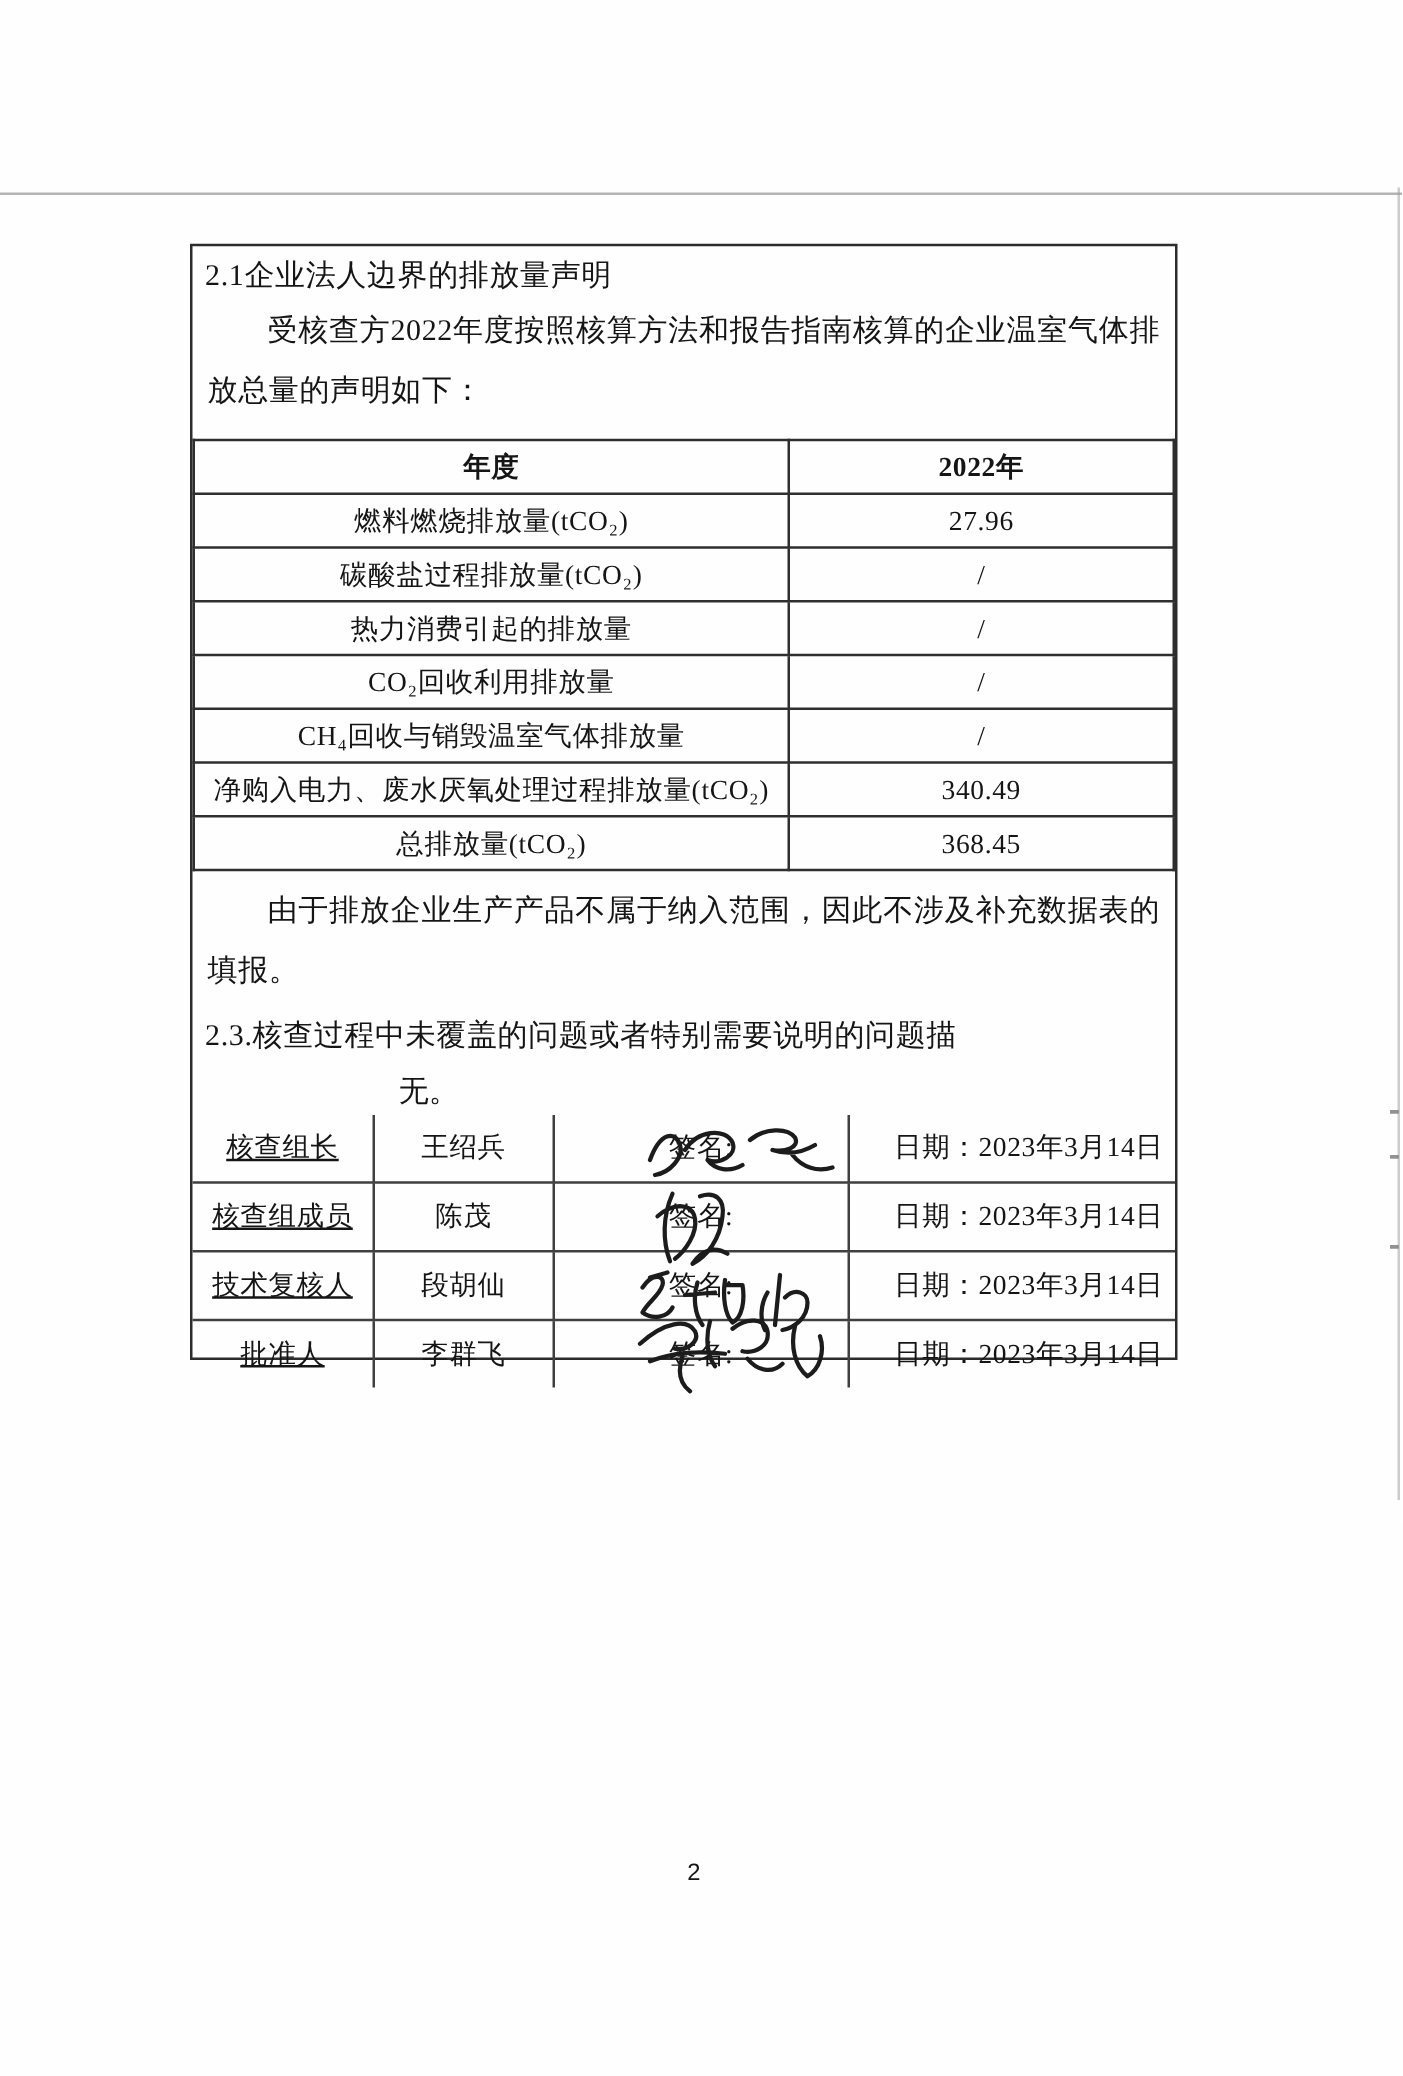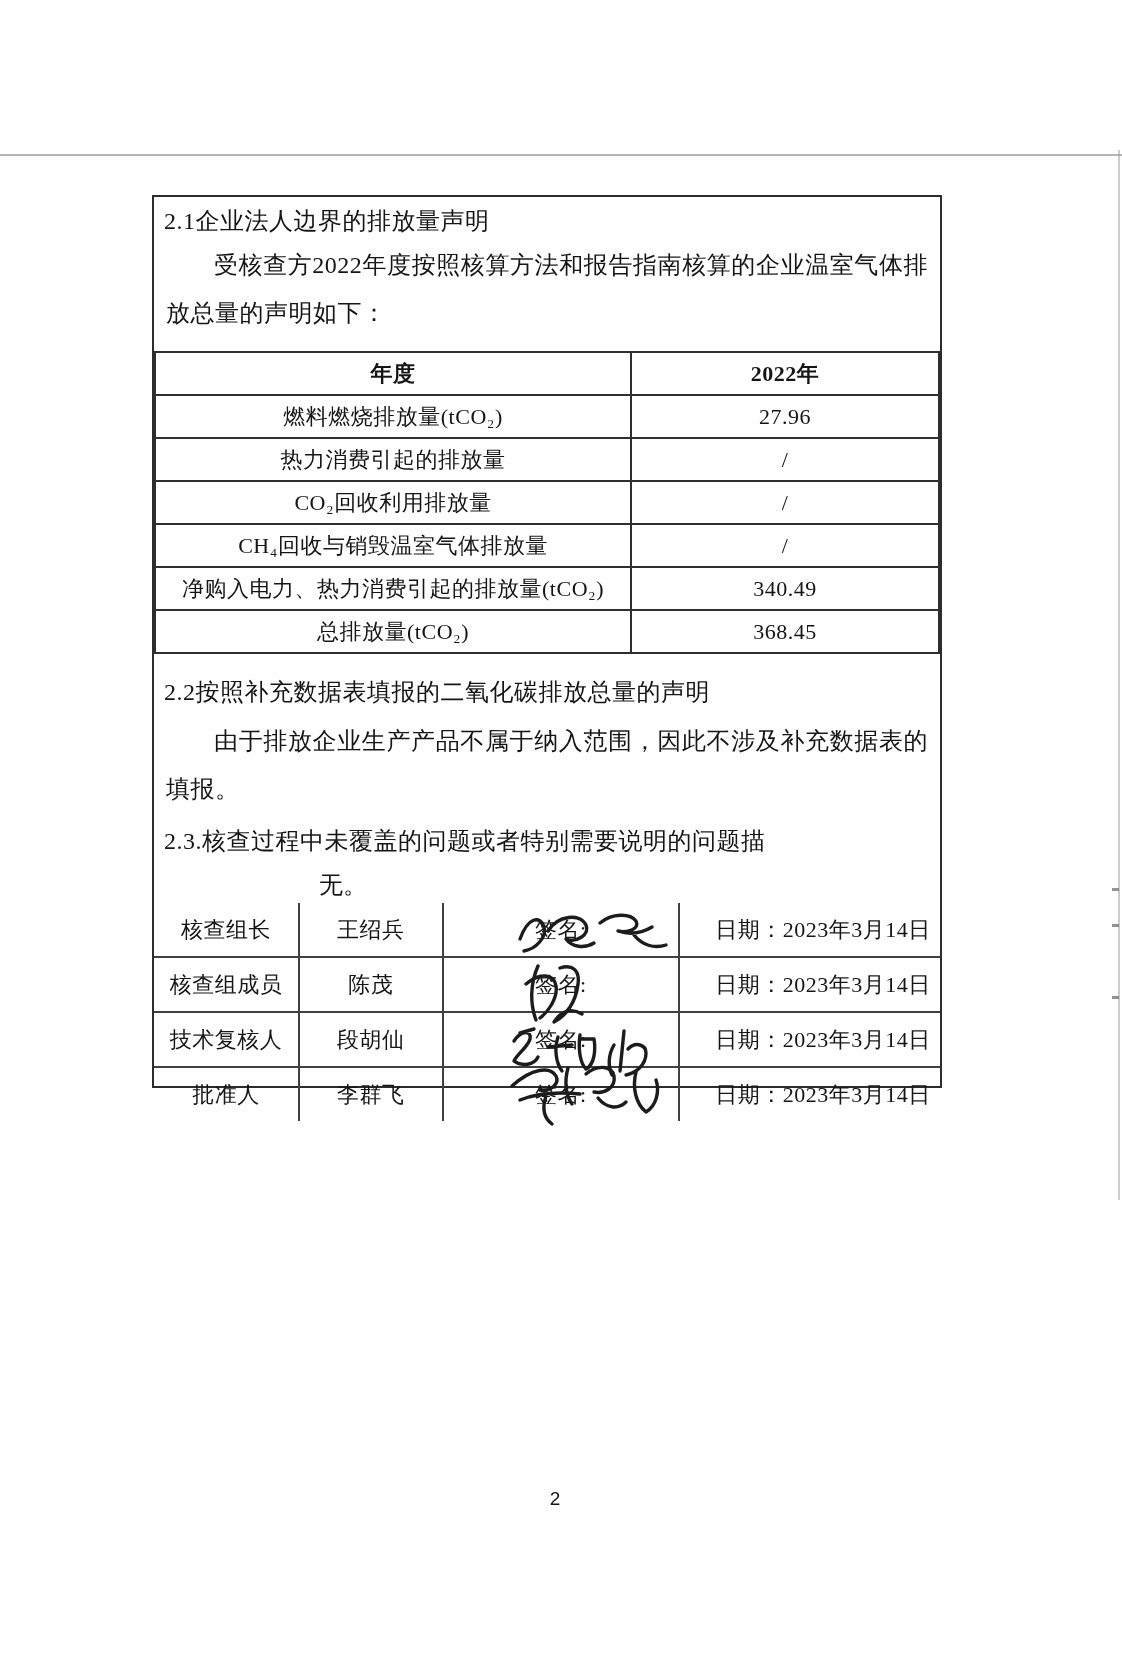--- a/index.html
+++ b/index.html
@@ -78,21 +78,21 @@
     border:2px solid #404040;
     height:51px;
     vertical-align:middle;
     font-size:22px;
     text-align:center;
     letter-spacing:.5px;
     position:relative;
     overflow:visible;
   }
   .signatures tr:first-child td{border-top:none;}
-  .signatures td:first-child{border-left:none;}
+  .signatures td:first-child{border-left:none;text-decoration:underline;}
   .signatures td:last-child{border-right:none;padding-left:27px;}
   .signatures tr:last-child td{border-bottom:none;}
   .signatures .col-role{width:19%;}
   .signatures .col-name{width:18.7%;}
   .signatures .col-sign{width:31.1%;}
   .signatures .col-date{width:31.2%;}
   .sign-cell{text-align:left;}
   .sign-label{display:inline-block;}
   .sig-svg{
     position:absolute;left:70px;top:2px;
@@ -130,43 +130,46 @@
       <tbody>
         <tr>
           <th class="col-label">年度</th>
           <th class="col-value">2022年</th>
         </tr>
         <tr>
           <td>燃料燃烧排放量(tCO₂)</td>
           <td>27.96</td>
         </tr>
         <tr>
+          <td>碳酸盐过程排放量(tCO₂)</td>
+          <td>/</td>
+        </tr>
+        <tr>
           <td>热力消费引起的排放量</td>
           <td>/</td>
         </tr>
         <tr>
           <td>CO₂回收利用排放量</td>
           <td>/</td>
         </tr>
         <tr>
           <td>CH₄回收与销毁温室气体排放量</td>
           <td>/</td>
         </tr>
         <tr>
-          <td>净购入电力、热力消费引起的排放量(tCO₂)</td>
+          <td>净购入电力、废水厌氧处理过程排放量(tCO₂)</td>
           <td>340.49</td>
         </tr>
         <tr>
           <td>总排放量(tCO₂)</td>
           <td>368.45</td>
         </tr>
       </tbody>
     </table>
 
-    <div class="heading sec-22">2.2按照补充数据表填报的二氧化碳排放总量的声明</div>
     <div class="para para-22">由于排放企业生产产品不属于纳入范围，因此不涉及补充数据表的填报。</div>
 
     <div class="heading sec-23">2.3.核查过程中未覆盖的问题或者特别需要说明的问题描</div>
     <div class="none-answer">无。</div>
 
     <table class="signatures">
       <tbody>
         <tr>
           <td class="col-role">核查组长</td>
           <td class="col-name">王绍兵</td>

